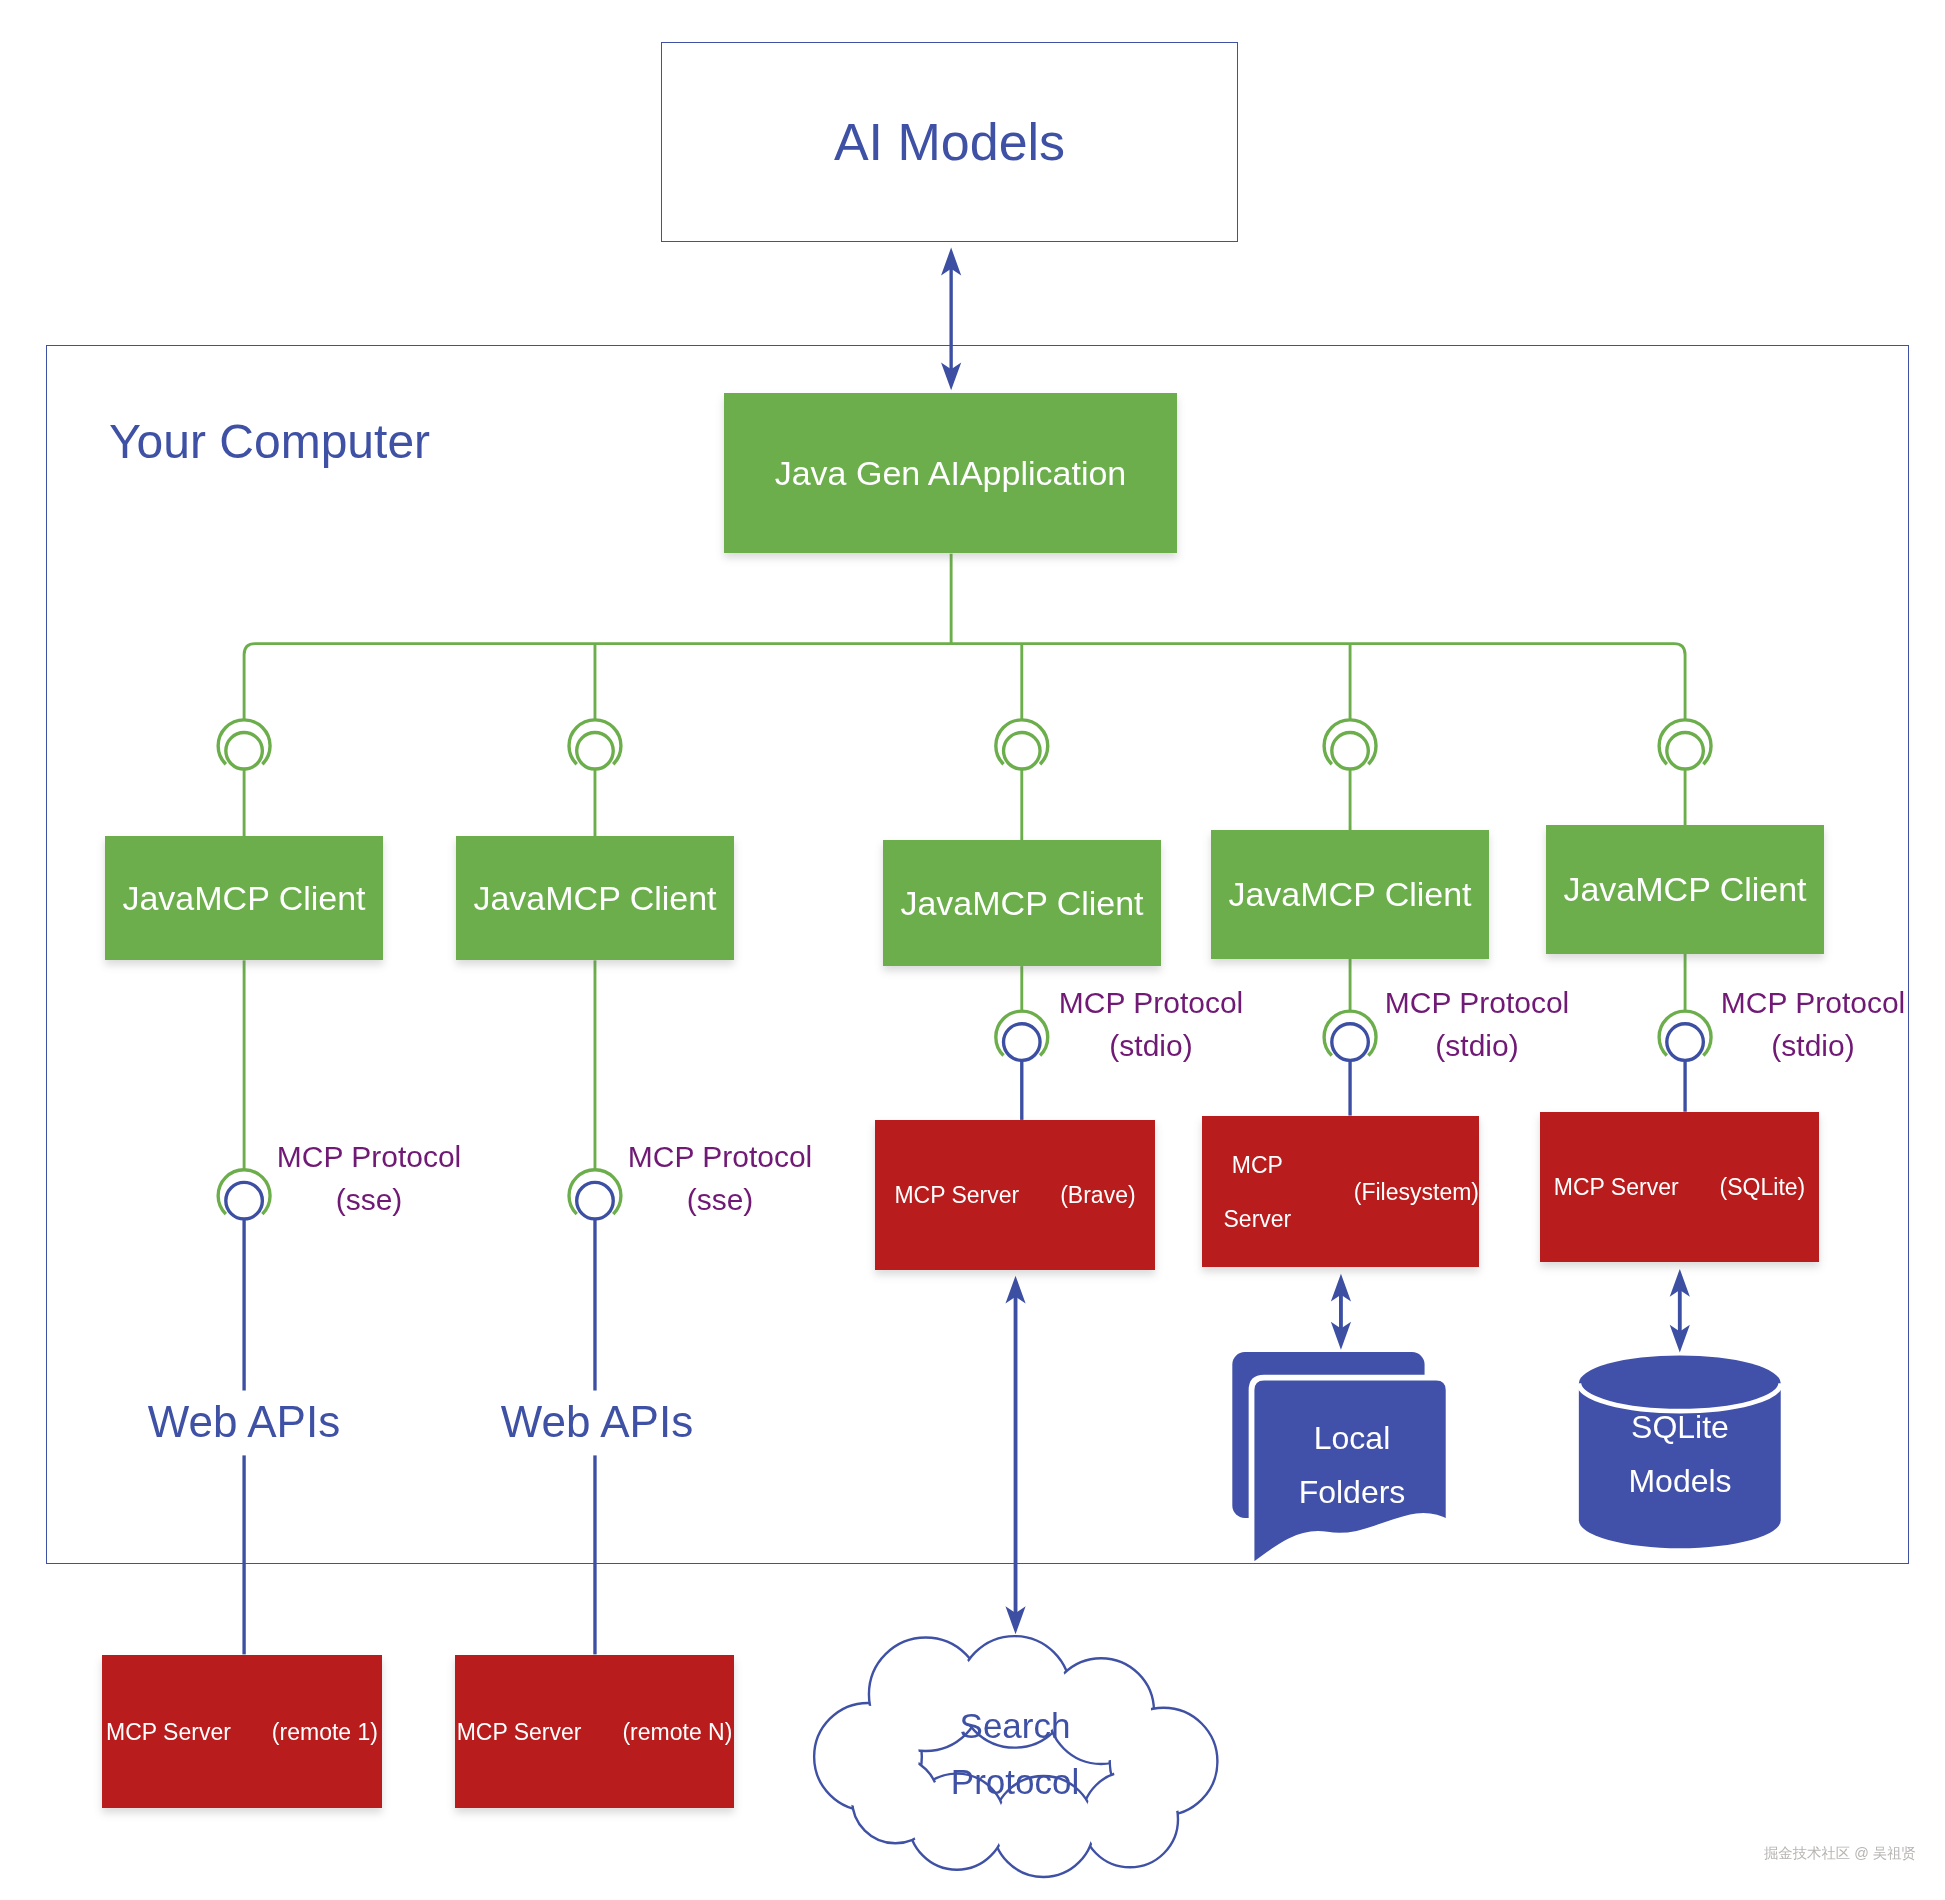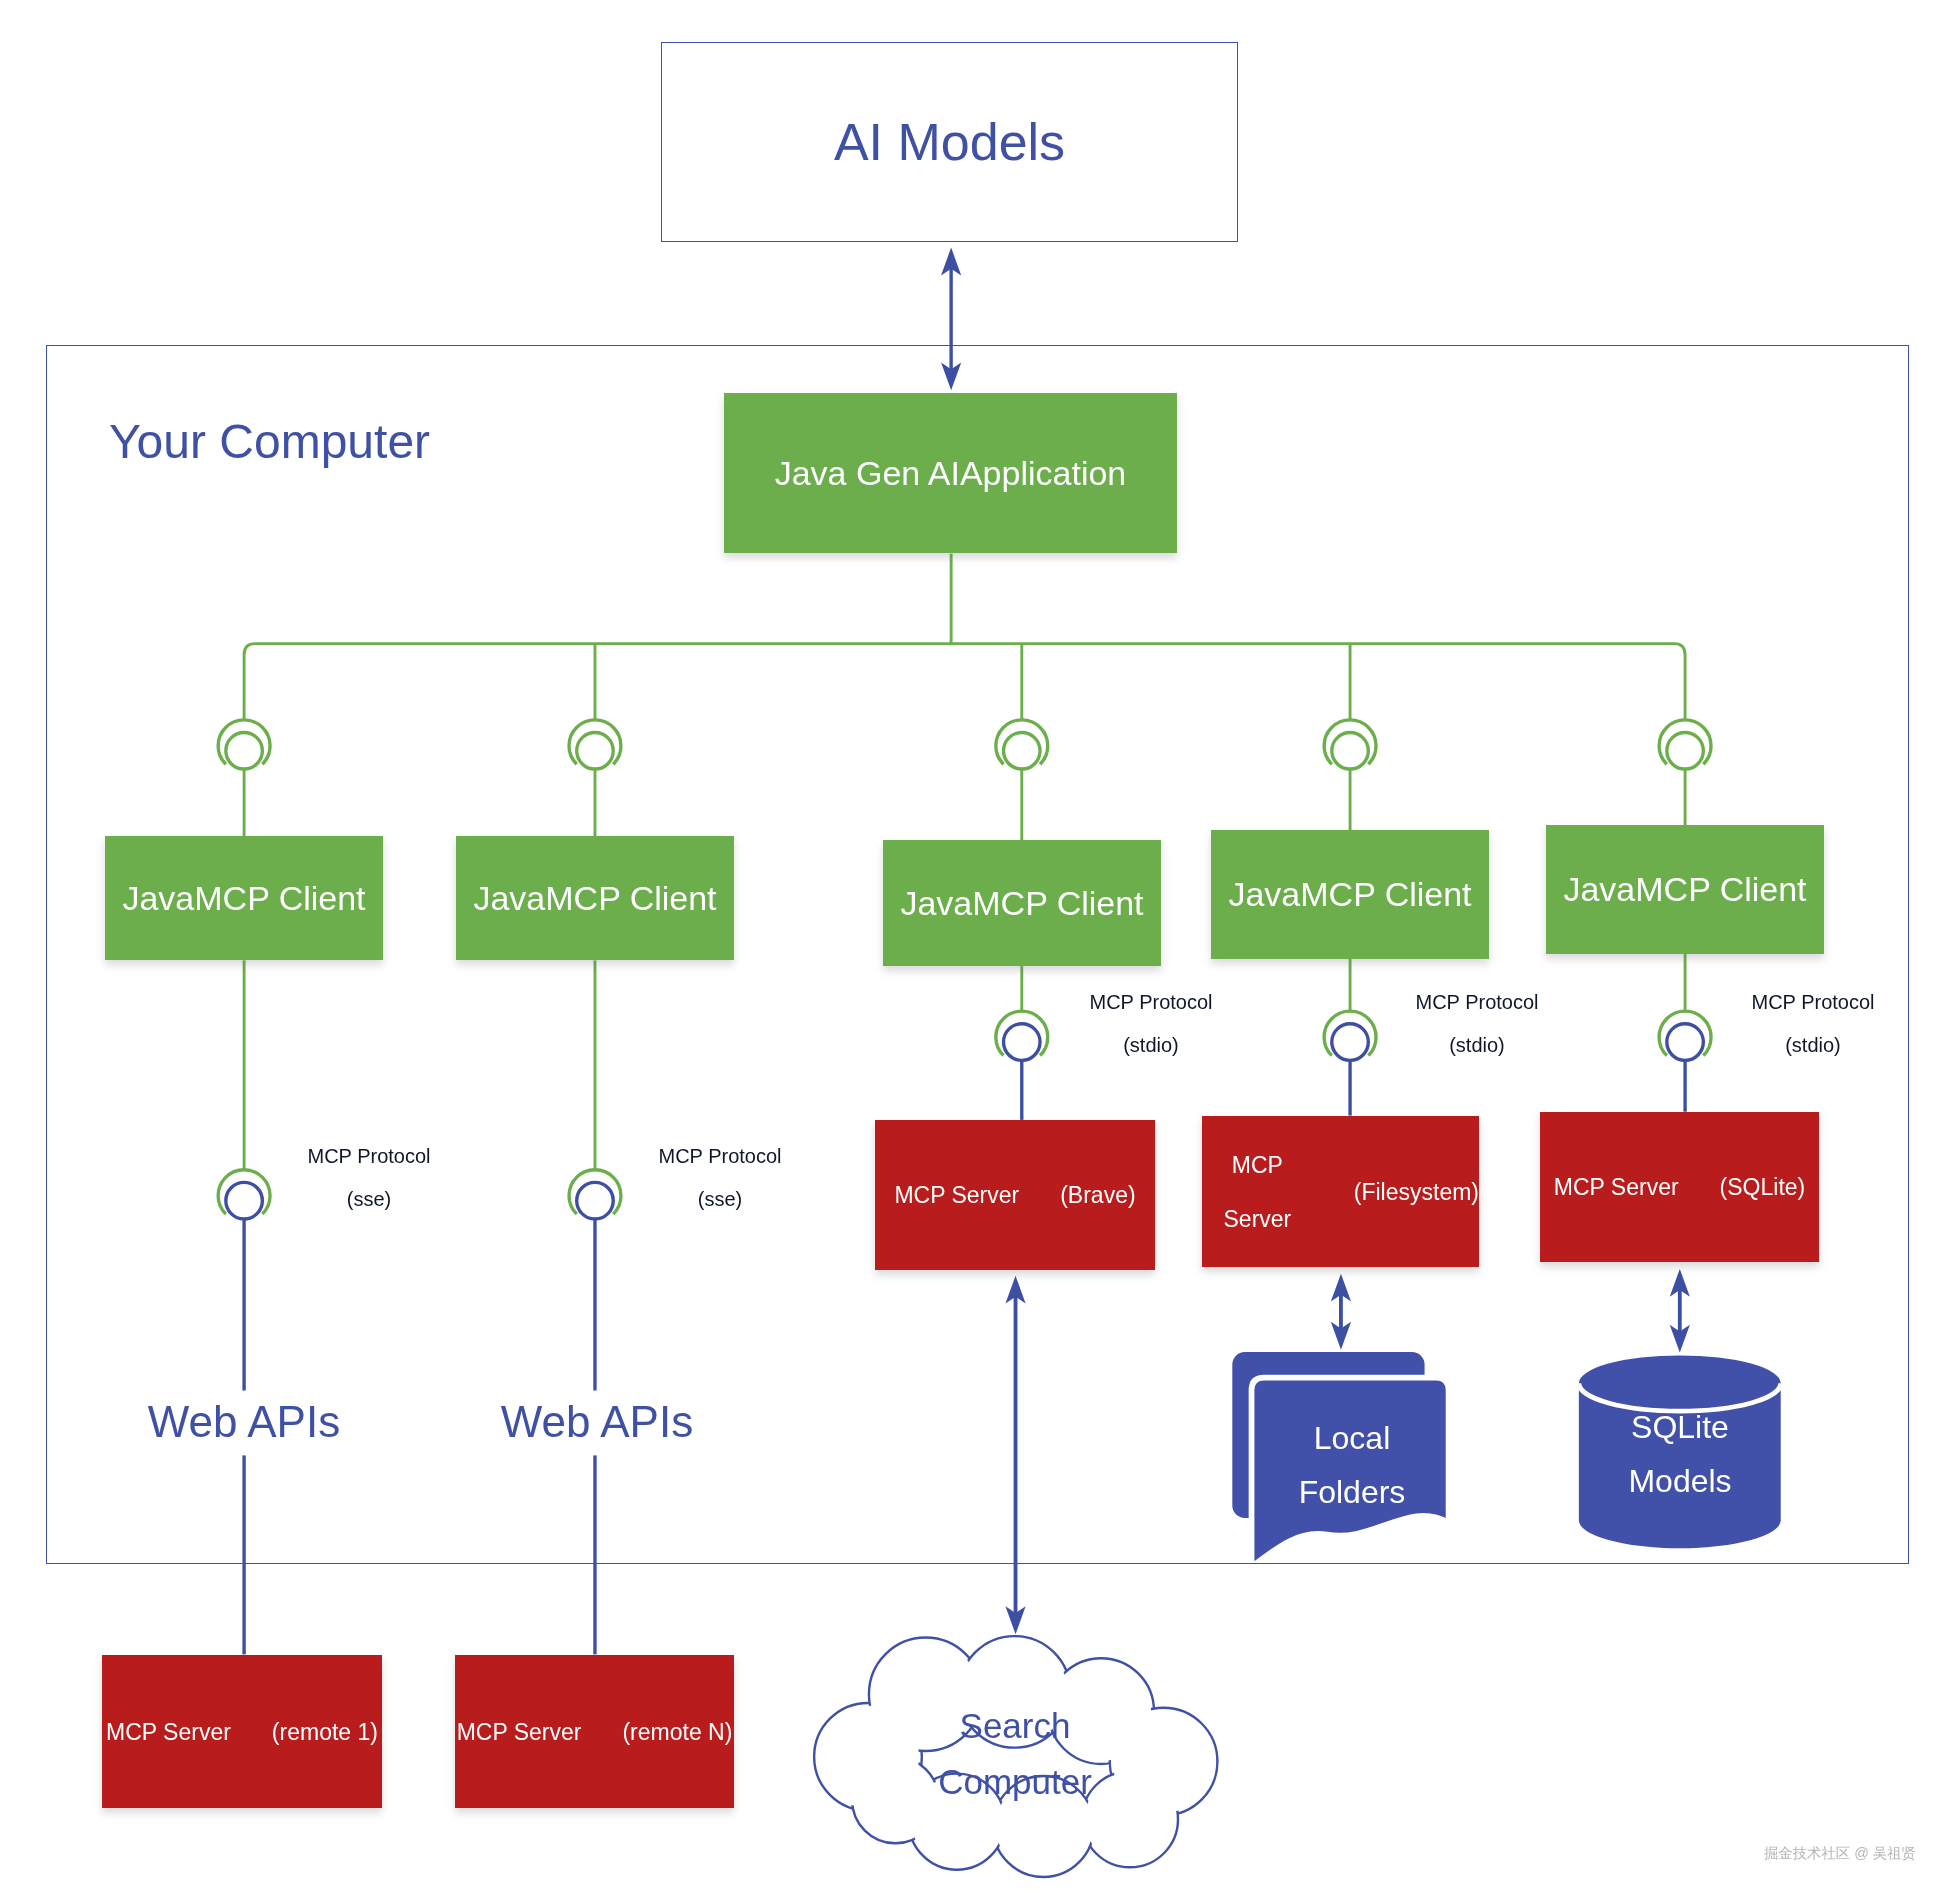--- a/index.html
+++ b/index.html
@@ -13,21 +13,21 @@
   .node{
     display:flex;flex-direction:row;align-items:center;justify-content:center;
     text-align:center;color:#ffffff;box-shadow:0 4.8px 7.7px rgba(110,110,110,.25);
   }
   .green-node{background:#6bae4b;font-size:34px;line-height:55px;}
   .blue-node{background:#b91c1c;font-size:23px;line-height:54px;gap:41px;}
   .outline-box{border:1.9px solid #3f51a5;background:transparent;box-sizing:border-box;}
   .ai-label{color:#3f51a5;font-size:52px;}
   .yc-label{color:#3f51a5;font-size:48px;}
   .proto{
-    color:#0f172a;font-size:20px;line-height:43px;text-align:center;
+    color:#701a75;font-size:30px;line-height:43px;text-align:center;
     transform:translateX(-50%);white-space:nowrap;
   }
   .webapis{
     color:#3f51a5;font-size:44px;line-height:48px;text-align:center;
     transform:translateX(-50%);white-space:nowrap;
   }
   .storage-label{
     position:absolute;color:#ffffff;font-size:32px;line-height:54px;
     text-align:center;transform:translateX(-50%);white-space:nowrap;
   }
@@ -254,19 +254,19 @@
     <span>MCP Server</span>
     <span>(remote 1)</span>
   </div>
   <div class="abs node blue-node" style="left:455px;top:1655px;width:279px;height:153px;">
     <span>MCP Server</span>
     <span>(remote N)</span>
   </div>
 
   <div class="cloud-label" style="left:1015px;top:1698px;">
     <div>Search</div>
-    <div>Computer</div>
+    <div>Protocol</div>
   </div>
 
   <div class="watermark" style="right:40px;top:1844px;">掘金技术社区 @ 吴祖贤</div>
 
 </div>
 
 
 </body></html>

